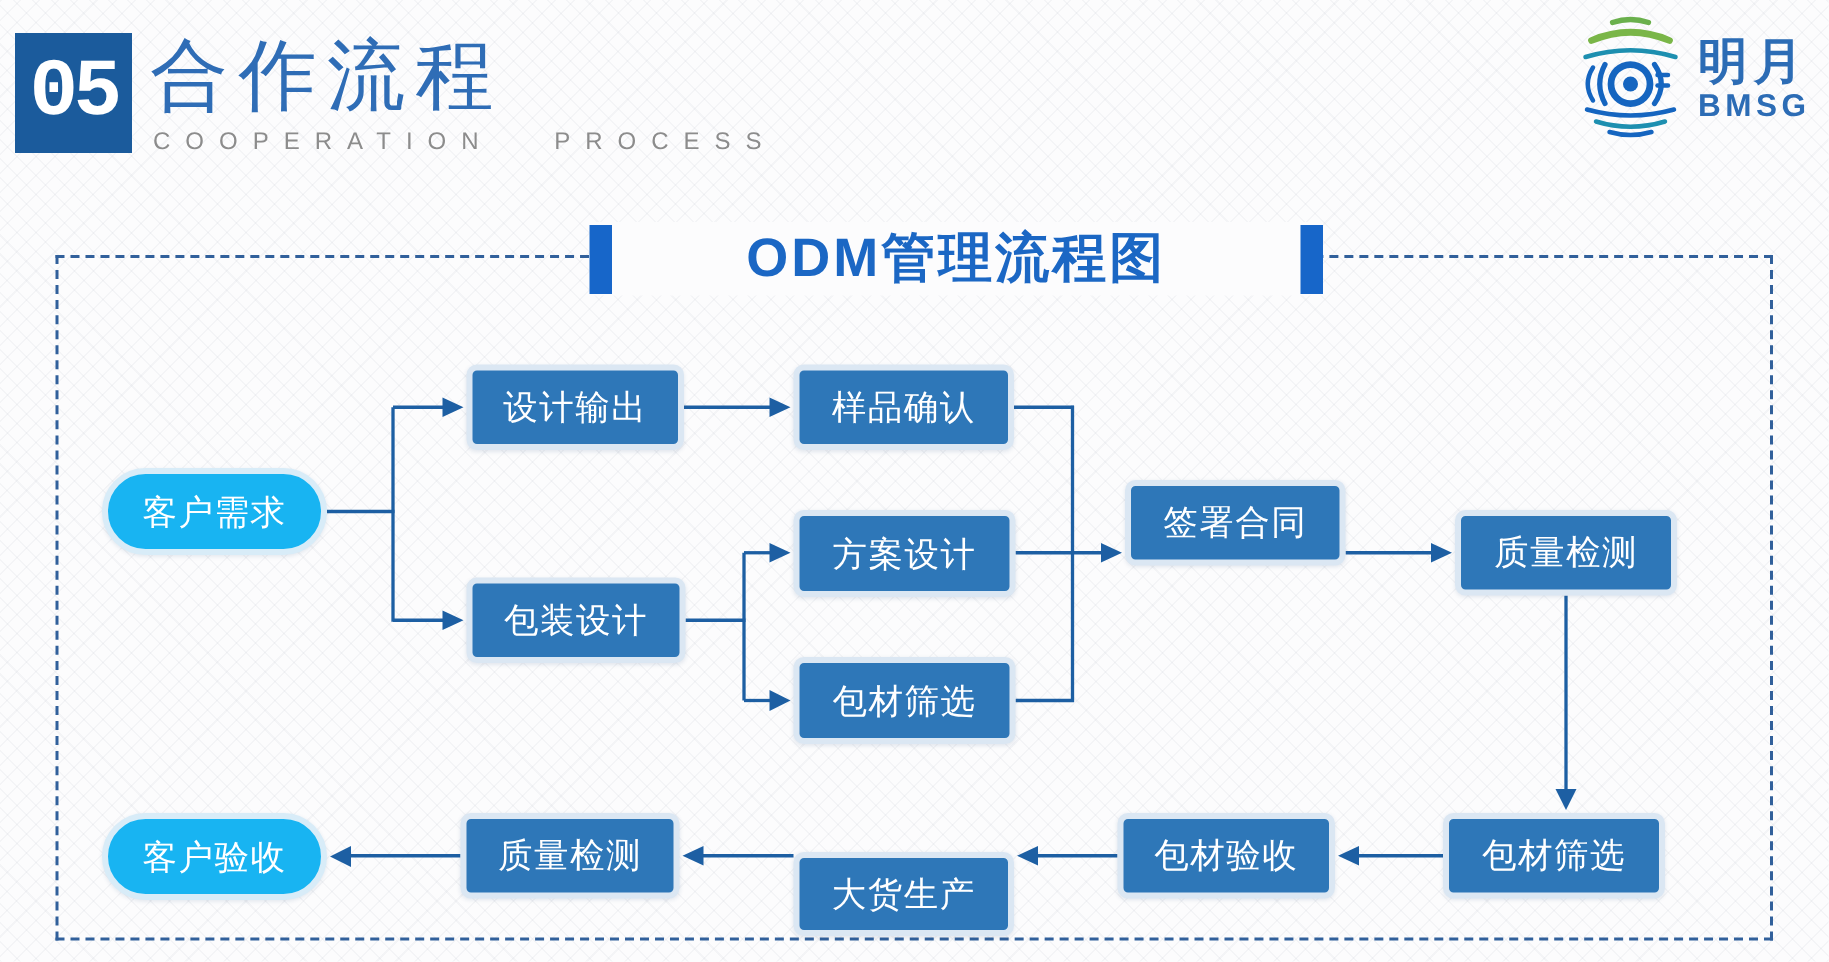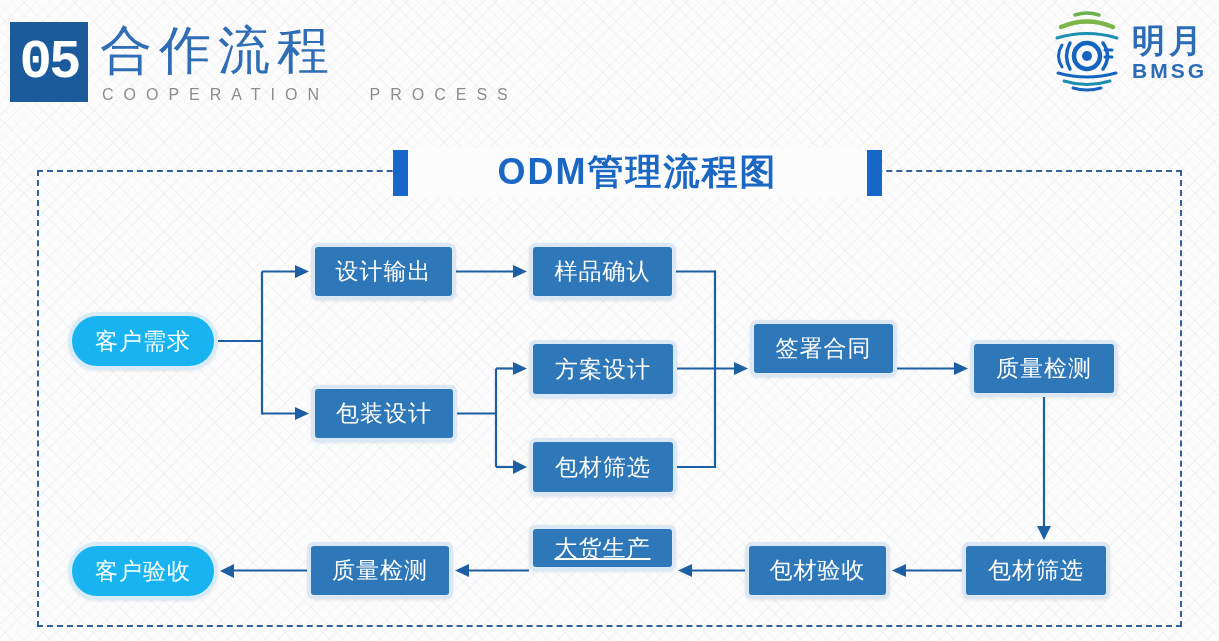--- a/index.html
+++ b/index.html
@@ -175,17 +175,17 @@
 <div class="node" style="left:529px;top:438px;width:148px;height:58px;">包材筛选</div>
 
 <div class="node" style="left:750px;top:320px;width:147px;height:57px;">签署合同</div>
 
 <div class="node" style="left:970px;top:340px;width:148px;height:57px;">质量检测</div>
 
 <div class="node" style="left:962px;top:542px;width:148px;height:57px;">包材筛选</div>
 
 <div class="node" style="left:745px;top:542px;width:145px;height:57px;">包材验收</div>
 
-<div class="node" style="left:529px;top:525px;width:147px;height:46px;text-decoration:underline;">大货生产</div>
+<div class="node" style="left:529px;top:568px;width:147px;height:56px;">大货生产</div>
 
 <div class="node" style="left:307px;top:542px;width:146px;height:57px;">质量检测</div>
 
 <div class="node pill" style="left:68px;top:542px;width:150px;height:58px;">客户验收</div>
 
 </body></html>

